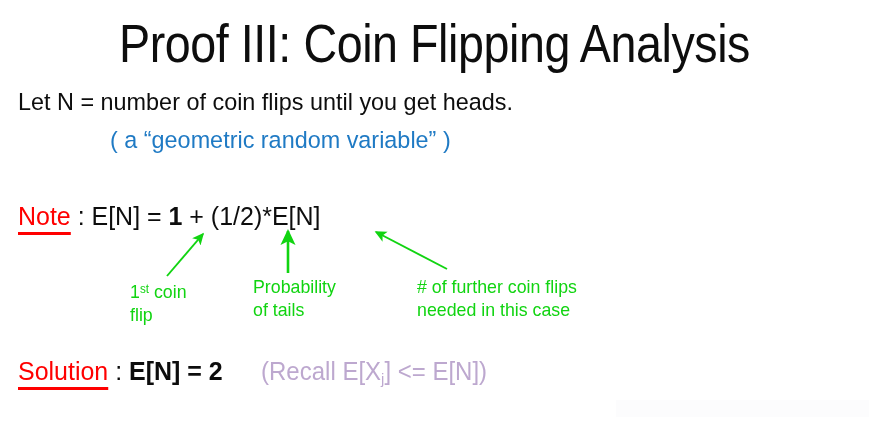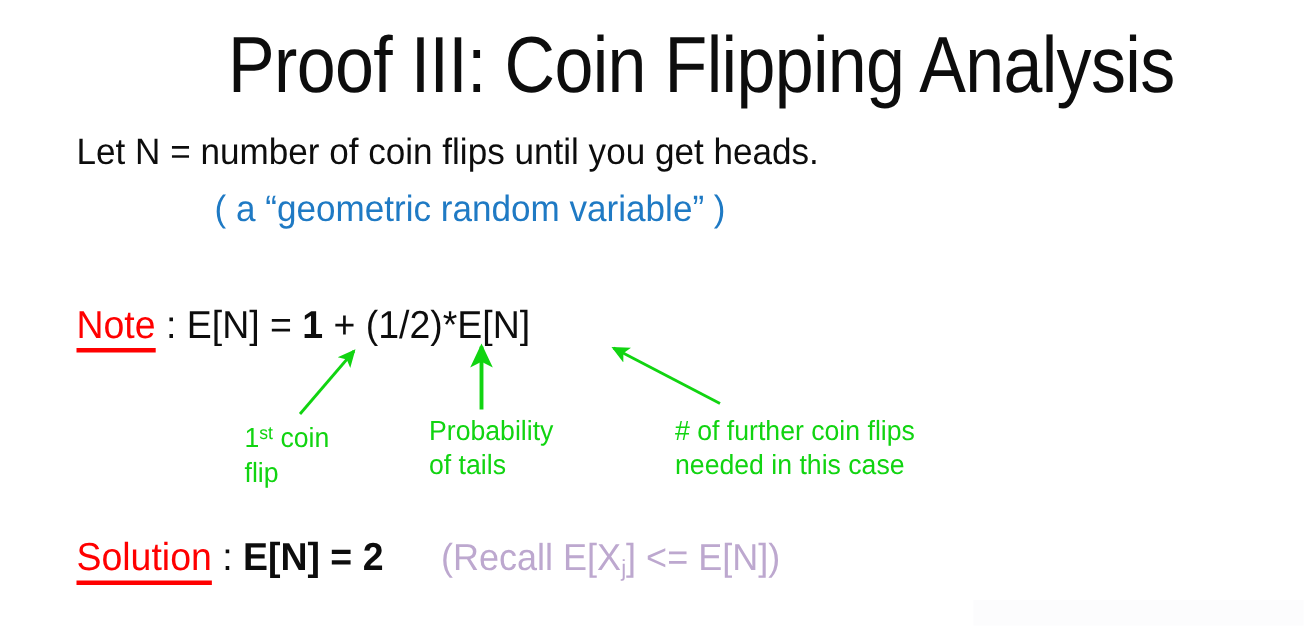--- a/index.html
+++ b/index.html
@@ -13,21 +13,20 @@
     position: relative;
     overflow: hidden;
     font-family: "Liberation Sans", sans-serif;
     -webkit-font-smoothing: antialiased;
   }
 
   .slide {
     position: absolute;
     inset: 0;
     background: #ffffff;
-    margin-left: 33px;
   }
 
   
   .slide-title {
     position: absolute;
     left: 0;
     top: 14px;
     width: 869px;
     text-align: center;
     font-family: "Liberation Sans", sans-serif;

